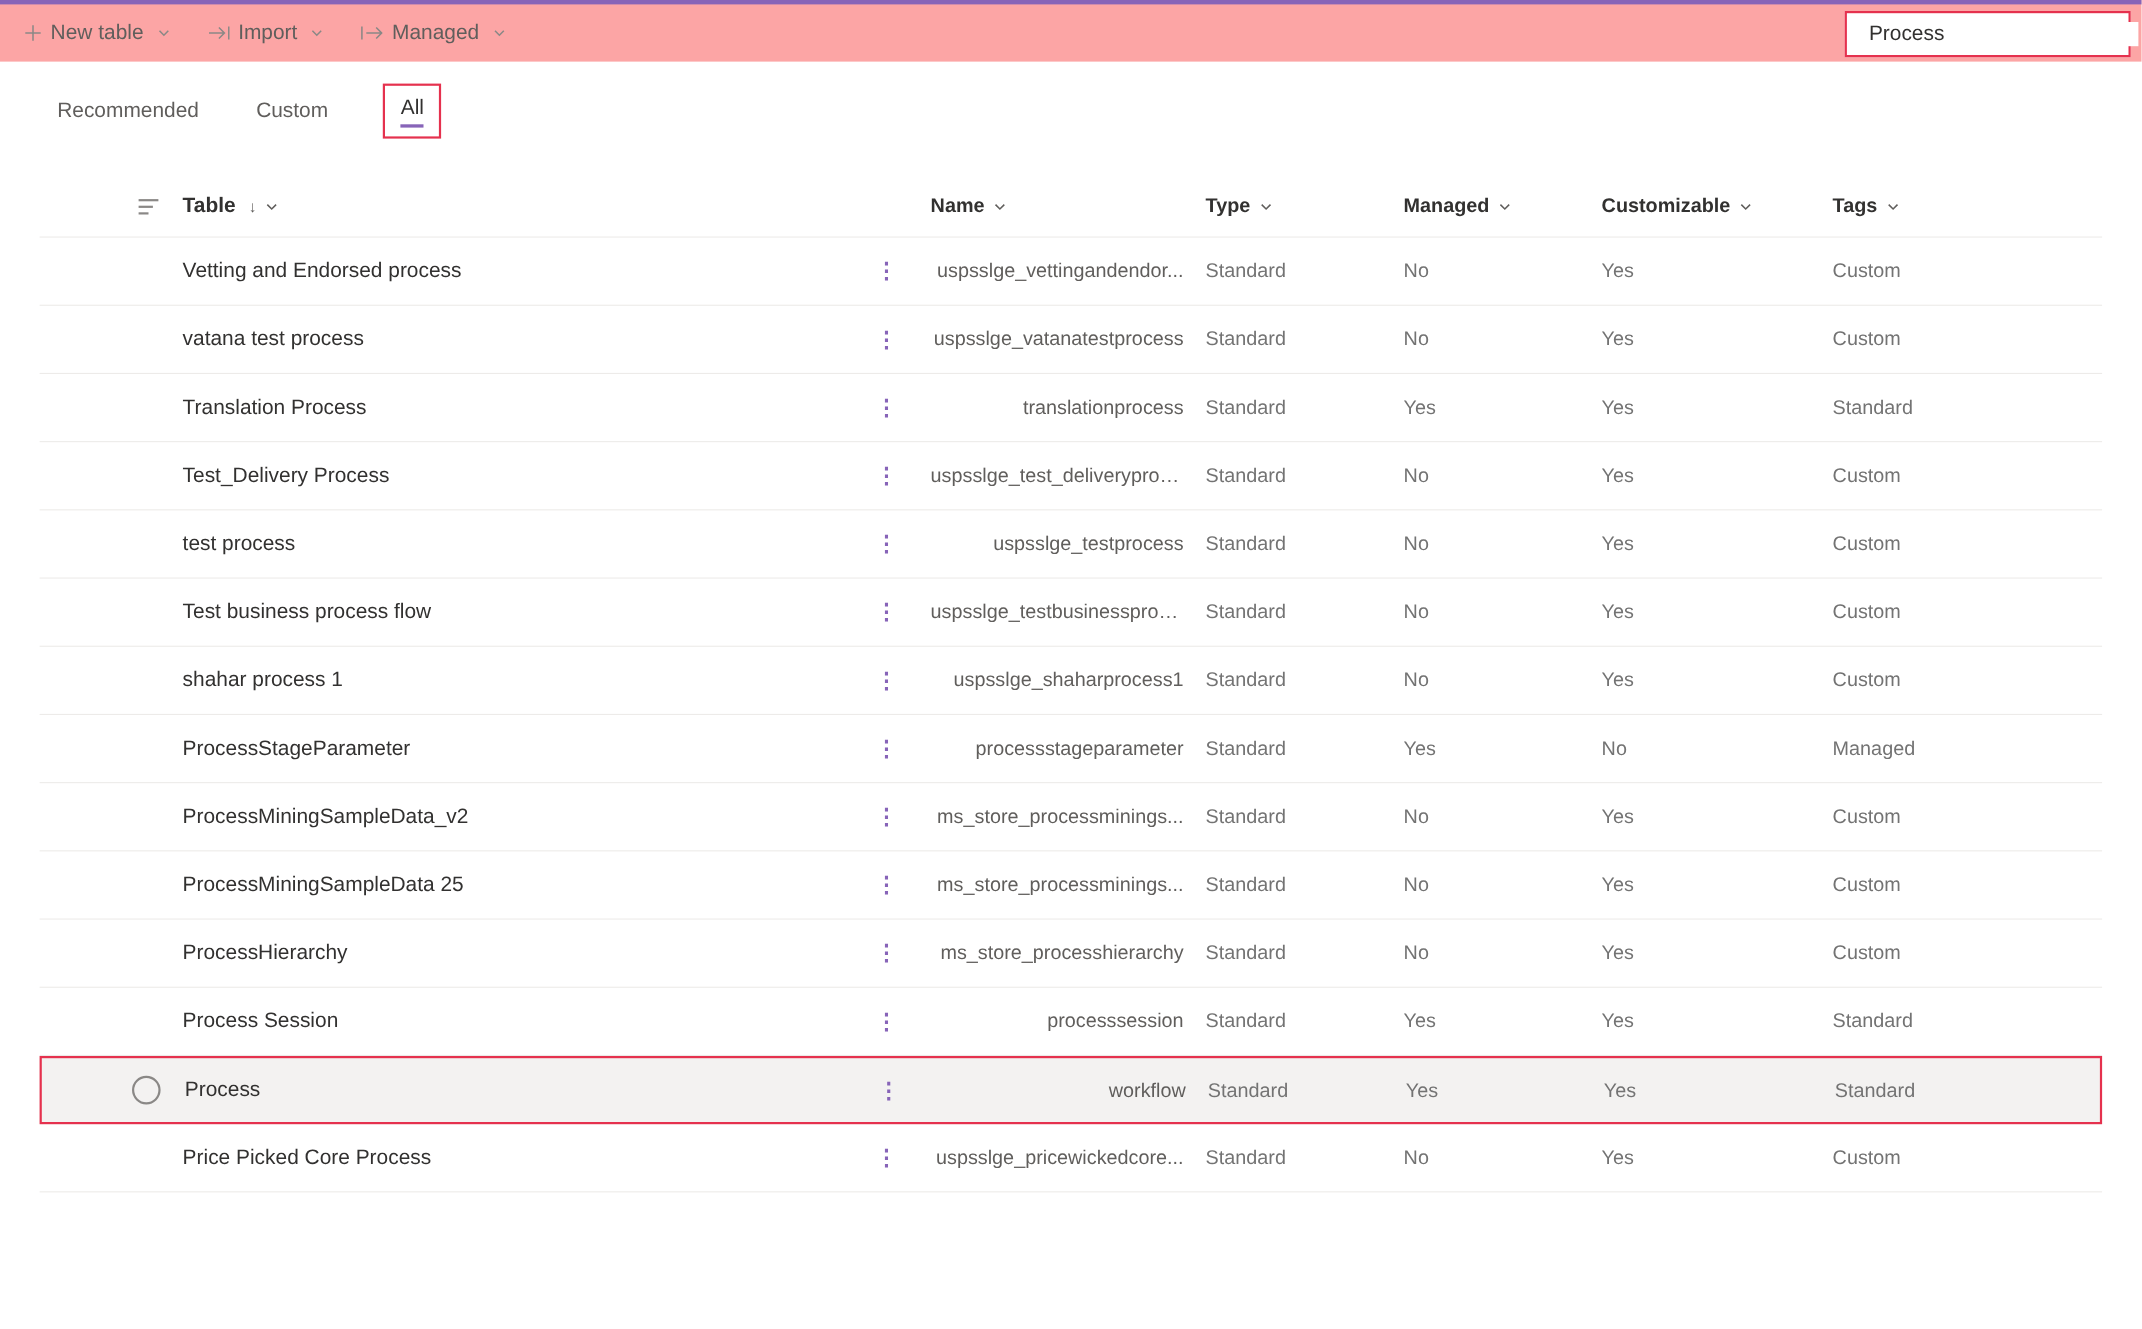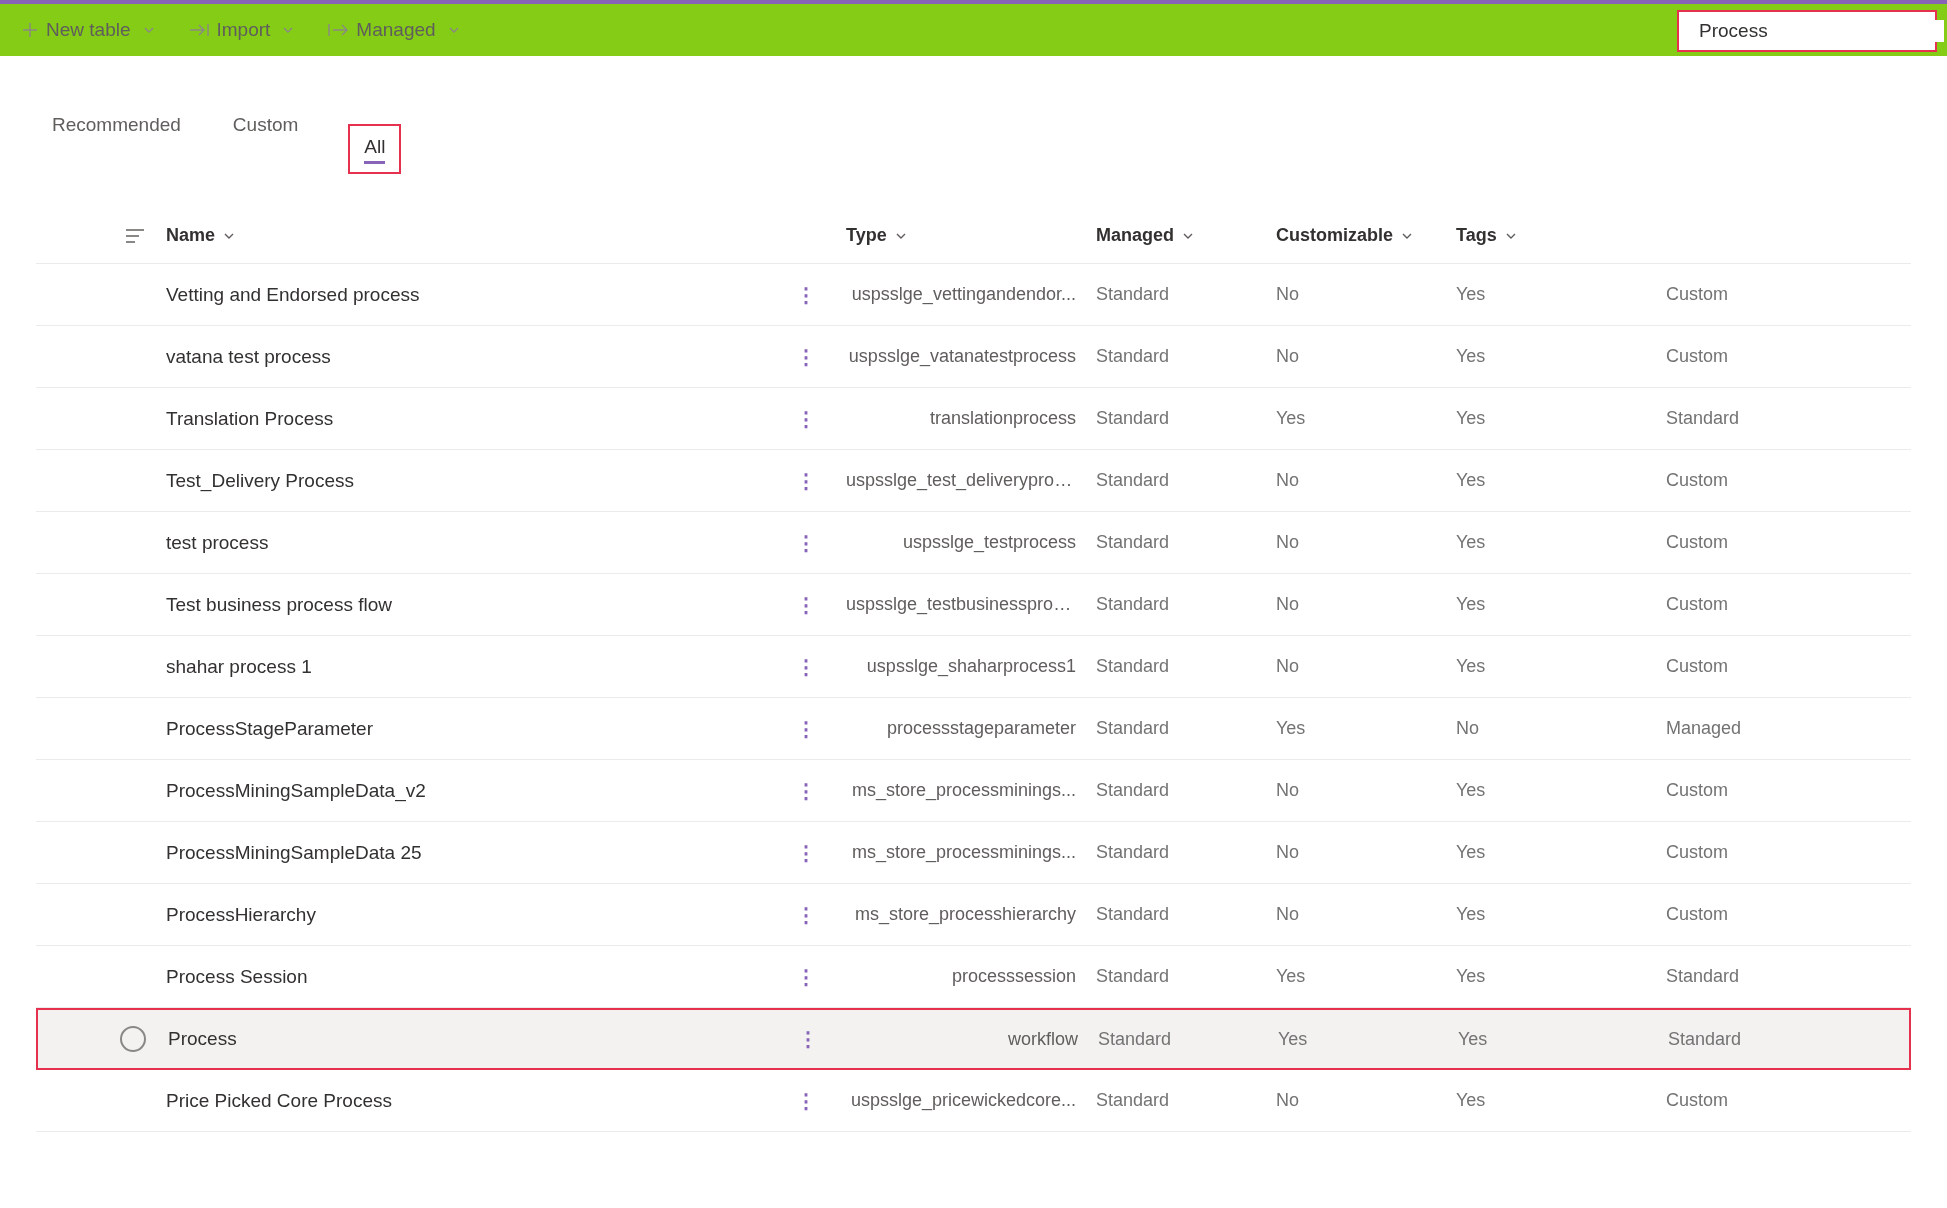--- a/index.html
+++ b/index.html
@@ -8,21 +8,21 @@
     font-size: 14px;
     color: #323130;
     background: #fff;
     width: 1947px;
     height: 1208px;
   }
   .topbar {
     position: relative;
     height: 56px;
     border-top: 4px solid #8764b8;
-    background: #84cc16;
+    background: #fca5a5;
     display: flex;
     align-items: center;
     padding: 0 14px;
   }
   .toolbar-group {
     display: flex;
     align-items: center;
     gap: 18px;
   }
   .tb-btn {
@@ -71,21 +71,20 @@
     font-size: 19px;
     color: #605e5c;
     align-items: center;
   }
   .tab { cursor: pointer; padding: 6px 2px; }
   .tab.active-wrap {
     border: 2px solid #e5314e;
     padding: 10px 14px 14px 14px;
     color: #323130;
     position: relative;
-    margin-top: 48px;
   }
   .tab.active-wrap .underline {
     position: absolute;
     left: 14px; right: 14px; bottom: 8px;
     height: 3px;
     background: #8764b8;
   }
   .grid {
     margin-top: 34px;
   }
@@ -186,20 +185,27 @@
     </div>
   </div>
 
   <div class="grid">
     <div class="grid-header">
       <div class="col-index">
         <span class="hdr-index-icon">
             <span class="l3"></span>
           </span>
       </div>
+      <div class="hdr col-table">
+        <span>Table</span>
+        <span class="sort-ind">↓</span>
+        <svg class="chev-sm" width="12" height="12" viewBox="0 0 12 12">
+            <path d="M2 4l4 4 4-4" fill="none" stroke="#605e5c" stroke-width="1.4"></path>
+          </svg>
+      </div>
       <div class="hdr">
         <span>Name</span>
         <svg class="chev-sm" width="12" height="12" viewBox="0 0 12 12">
             <path d="M2 4l4 4 4-4" fill="none" stroke="#605e5c" stroke-width="1.4"></path>
           </svg>
       </div>
       <div class="hdr">
         <span>Type</span>
         <svg class="chev-sm" width="12" height="12" viewBox="0 0 12 12">
             <path d="M2 4l4 4 4-4" fill="none" stroke="#605e5c" stroke-width="1.4"></path>

